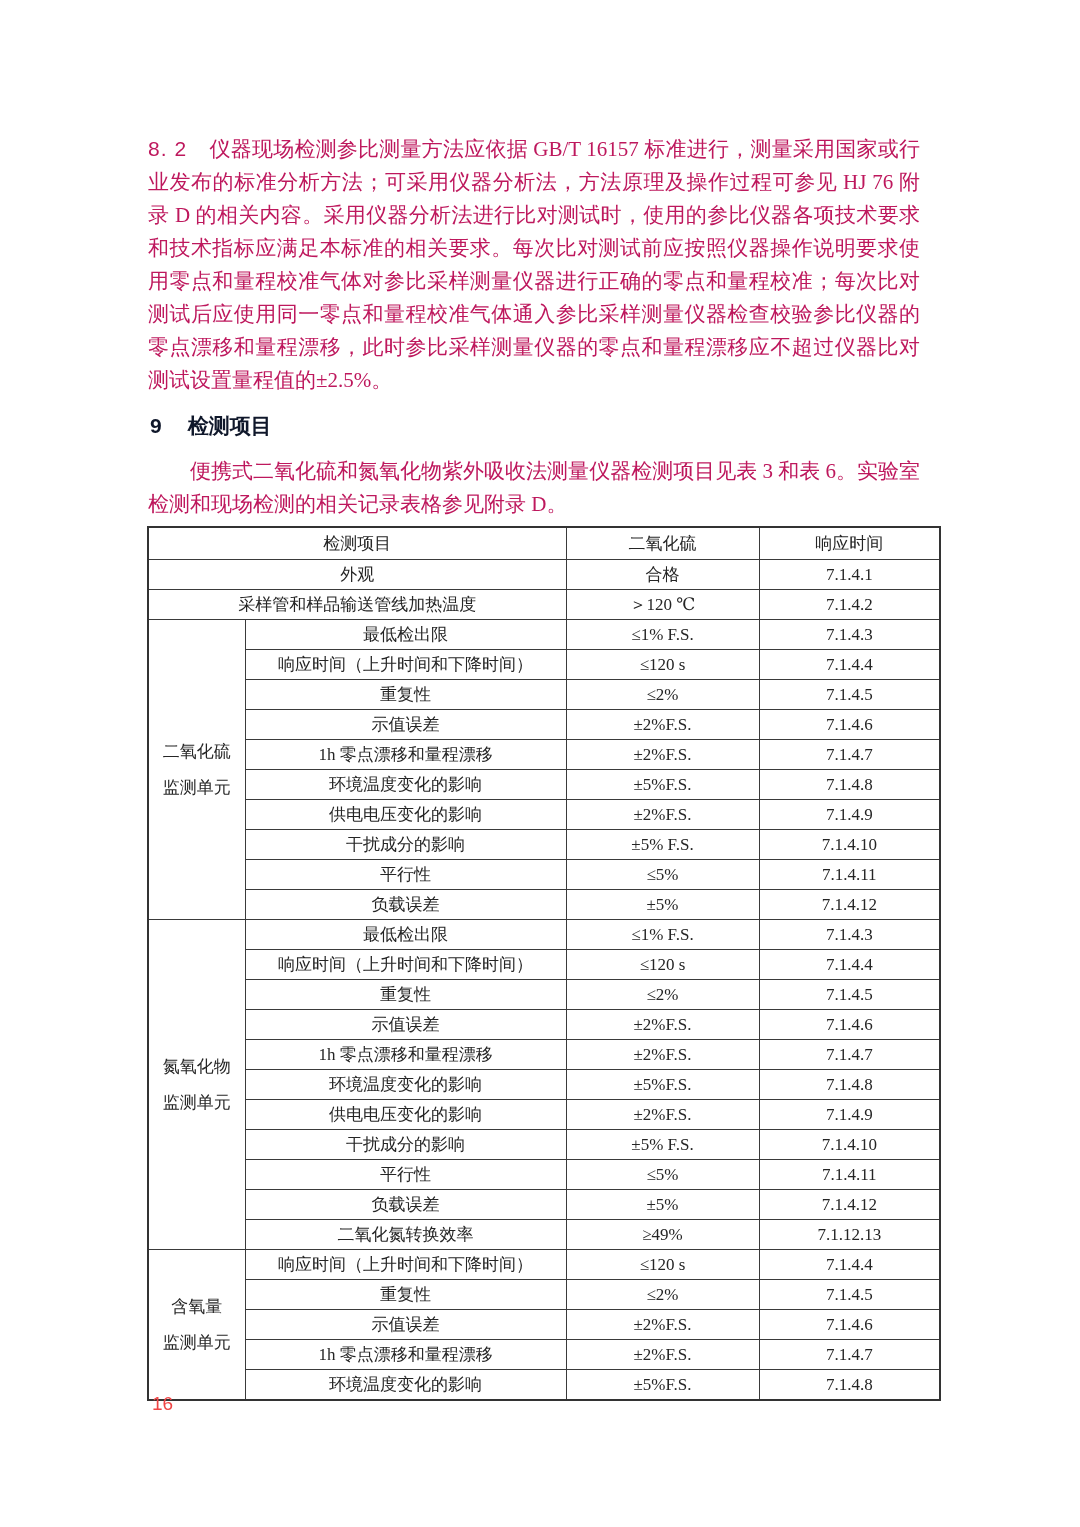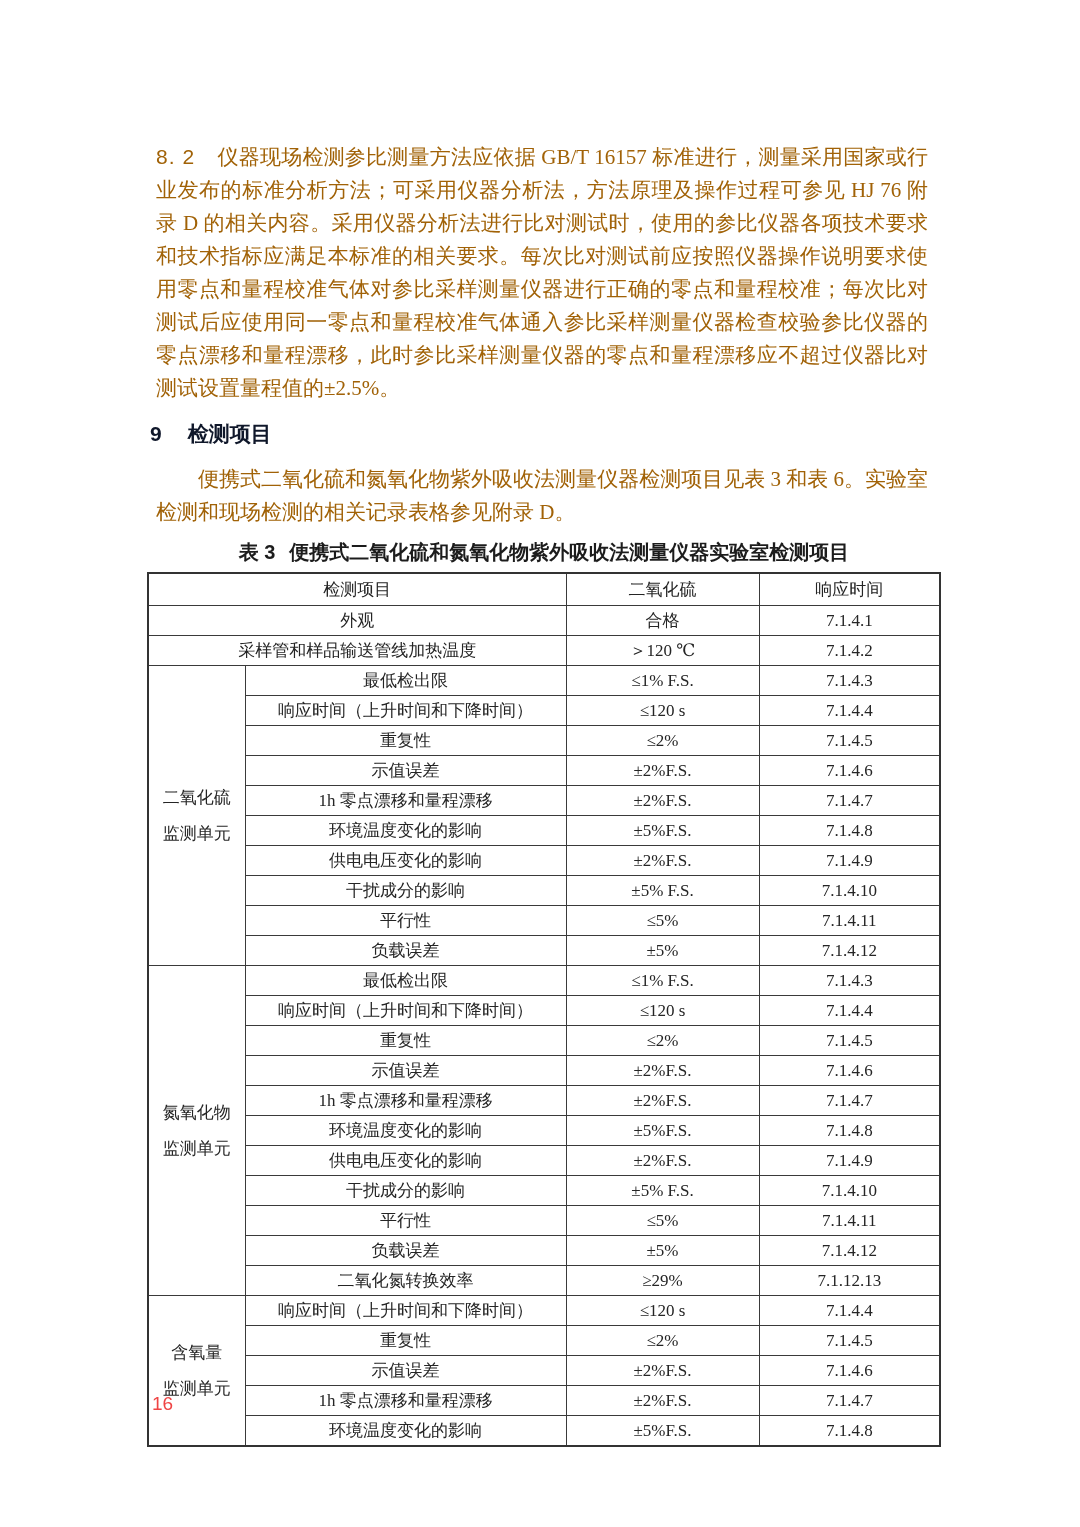--- a/index.html
+++ b/index.html
@@ -20,23 +20,23 @@
     left: 148px;
     top: 132px;
     width: 792px;
   }
   
   .para {
     font-size: 21px;
     line-height: 33px;
     text-align: justify;
     text-justify: inter-ideograph;
-    margin: 8px;
+    margin: 0;
     width: 772px;
-    color: #a16207;
+    color: #be185d;
   }
   .clause-num {
     font-family: "Liberation Sans", "DejaVu Sans", sans-serif;
     letter-spacing: 1px;
     margin-right: 22px;
   }
   .heading {
     font-family: "Liberation Sans", "DejaVu Sans", sans-serif;
     font-weight: bold;
     font-size: 21px;
@@ -100,21 +100,20 @@
 <body>
 
 <div class="page">
 
   <p class="para"><span class="clause-num">8. 2</span><span>仪器现场检测参比测量方法应依据 GB/T 16157 标准进行，测量采用国家或行业发布的标准分析方法；可采用仪器分析法，方法原理及操作过程可参见 HJ 76 附录 D 的相关内容。采用仪器分析法进行比对测试时，使用的参比仪器各项技术要求和技术指标应满足本标准的相关要求。每次比对测试前应按照仪器操作说明要求使用零点和量程校准气体对参比采样测量仪器进行正确的零点和量程校准；每次比对测试后应使用同一零点和量程校准气体通入参比采样测量仪器检查校验参比仪器的零点漂移和量程漂移，此时参比采样测量仪器的零点和量程漂移应不超过仪器比对测试设置量程值的±2.5%。</span></p>
 
   <h2 class="heading"><span class="h-num">9</span><span>检测项目</span></h2>
 
   <p class="para intro">便携式二氧化硫和氮氧化物紫外吸收法测量仪器检测项目见表 3 和表 6。实验室检测和现场检测的相关记录表格参见附录 D。</p>
 
-  <div class="tbl-caption"><span class="cap-label">表 3</span><span>便携式二氧化硫和氮氧化物紫外吸收法测量仪器实验室检测项目</span></div>
 
   <table class="lab">
     <colgroup>
       <col style="width:97px">
       <col style="width:321px">
       <col style="width:193px">
       <col style="width:181px">
     </colgroup>
     <thead>
       <tr>
@@ -233,21 +232,21 @@
           <td>≤5%</td>
           <td>7.1.4.11</td>
         </tr>
         <tr>
           <td>负载误差</td>
           <td>±5%</td>
           <td>7.1.4.12</td>
         </tr>
         <tr>
           <td>二氧化氮转换效率</td>
-          <td>≥29%</td>
+          <td>≥49%</td>
           <td>7.1.12.13</td>
         </tr>
         <tr>
           <td rowspan="5" class="group-cell">含氧量
 监测单元</td>
           <td>响应时间（上升时间和下降时间）</td>
           <td>≤120 s</td>
           <td>7.1.4.4</td>
         </tr>
         <tr>

